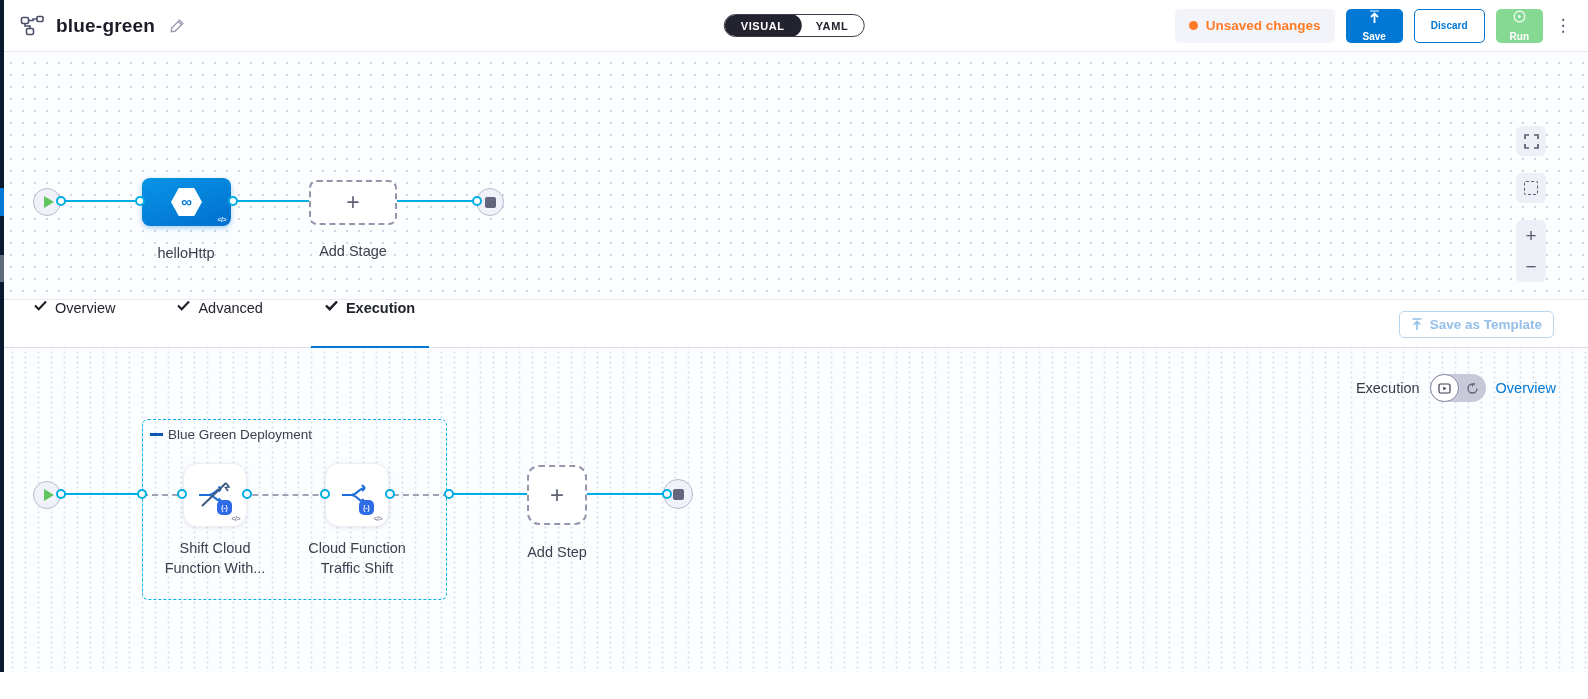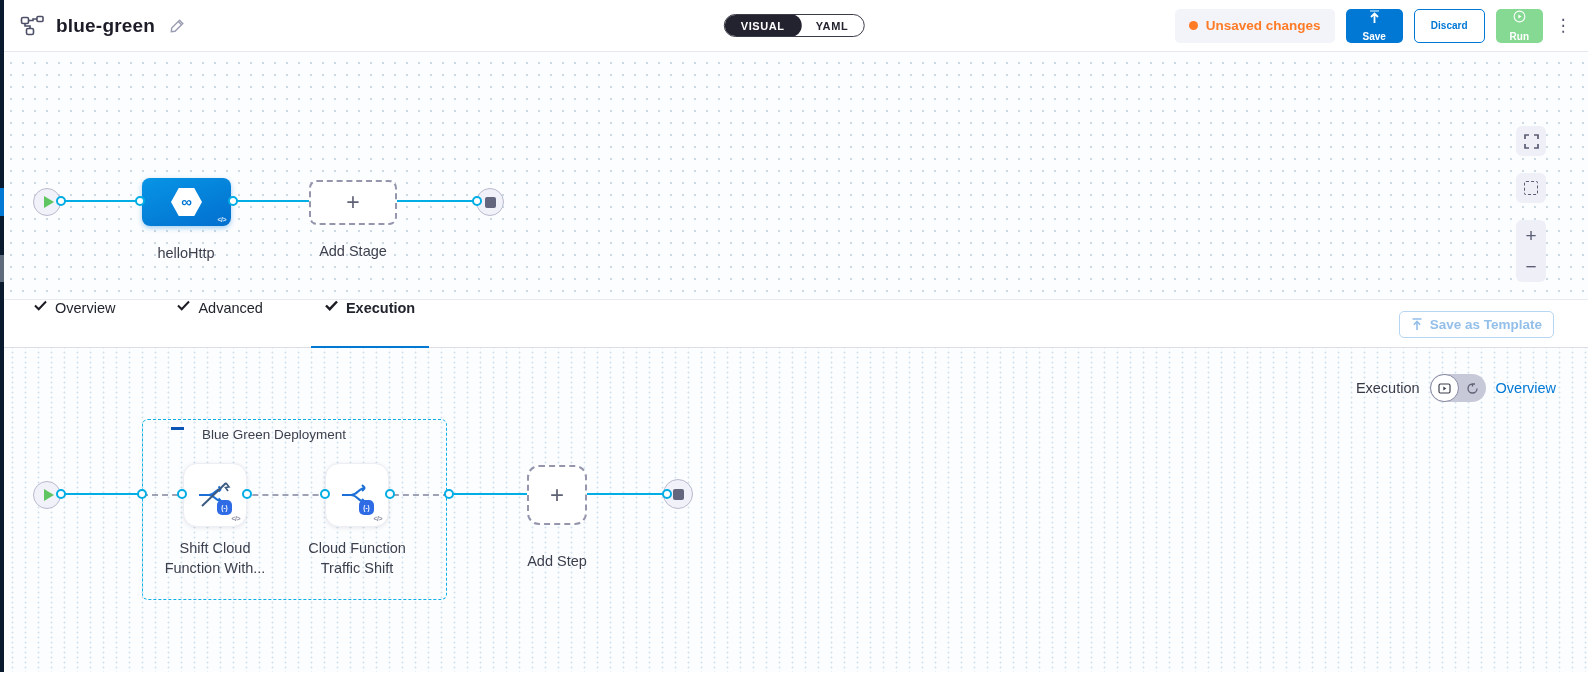--- a/index.html
+++ b/index.html
@@ -85,21 +85,21 @@
   
   .exec-switch-row { position:absolute; right:32px; top:26px; display:flex; align-items:center; gap:10px; z-index:4; }
   .exec-label { font-size:14.5px; color:#383946; }
   .exec-toggle { position:relative; width:56px; height:28px; background:#c7c9d9; border-radius:14px; display:flex; cursor:pointer; }
   .exec-toggle .half { flex:1; display:flex; align-items:center; justify-content:center; }
   .exec-toggle .half.sel { background:#fff; border:1px solid #888aa2; border-radius:14px; }
   .rollback-link { font-size:14.5px; color:#0278d5; cursor:pointer; }
 
   .step-group { position:absolute; left:142px; top:71px; width:305px; height:181px; border:1px dashed #0ab0e6;
                 border-radius:6px; z-index:1; }
-  .group-label { position:absolute; left:28px; top:7px; display:flex; align-items:flex-start; gap:18px; font-size:13.5px; color:#3c3f4c; }
+  .group-label { position:absolute; left:7px; top:7px; display:flex; align-items:center; gap:5px; font-size:13.5px; color:#3c3f4c; }
   .group-dash { width:13px; height:2.5px; background:#0b55b4; cursor:pointer; }
 
   .step-card { position:absolute; width:64px; height:64px; background:#fff; border-radius:14px; z-index:2; cursor:pointer;
                border:1px solid #eceef4; box-shadow:0 1px 4px rgba(40,41,61,.10); display:flex; align-items:center; justify-content:center; }
   .fn-badge { position:absolute; left:33px; top:36px; width:15px; height:15px; background:#2e6be4; border-radius:5px;
               color:#fff; font-size:6.5px; font-weight:bold; display:flex; align-items:center; justify-content:center; }
   .card-code { position:absolute; right:6px; bottom:4px; font-size:7px; color:#8b8da1; font-weight:bold; letter-spacing:-.5px; }
   .step-label { position:absolute; width:130px; font-size:14.5px; color:#3c3f4c; text-align:center; line-height:1.38; z-index:2; }
 </style>
 </head>
@@ -296,20 +296,20 @@
         <path d="M26 21 L23 18 M26 21 L23 24" stroke="#1b6fd6" stroke-width="2"></path>
       </svg>
       <div class="fn-badge">(-)</div>
       <div class="card-code">&lt;/&gt;</div>
     </div>
     <div class="step-label" style="left:292px; top:190px;">Cloud Function Traffic Shift</div>
 
     <div class="dashed-node" style="left:527px; top:117px; width:60px; height:60px; border-radius:12px;">
       <span style="font-size:24px; font-weight:300;">+</span>
     </div>
-    <div class="node-label" style="left:497px; top:205px; width:120px;">Add Step</div>
+    <div class="node-label" style="left:497px; top:196px; width:120px;">Add Step</div>
 
     <div class="node-circle" style="left:663px; top:131px; width:30px; height:30px;">
       <div class="stop-sq"></div>
     </div>
   </div>
 
 </div>
 
 </body></html>

